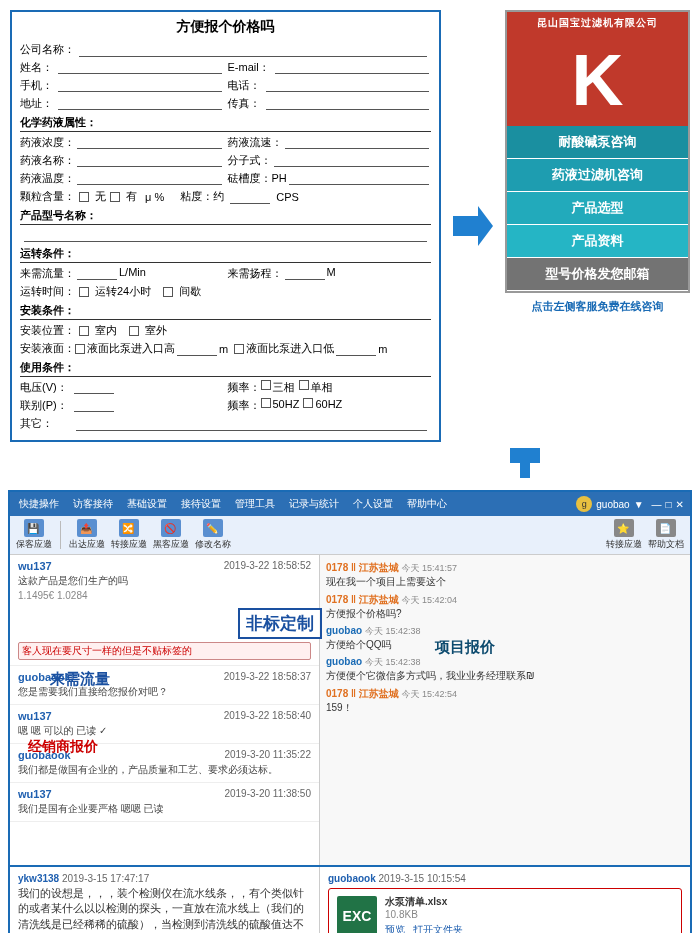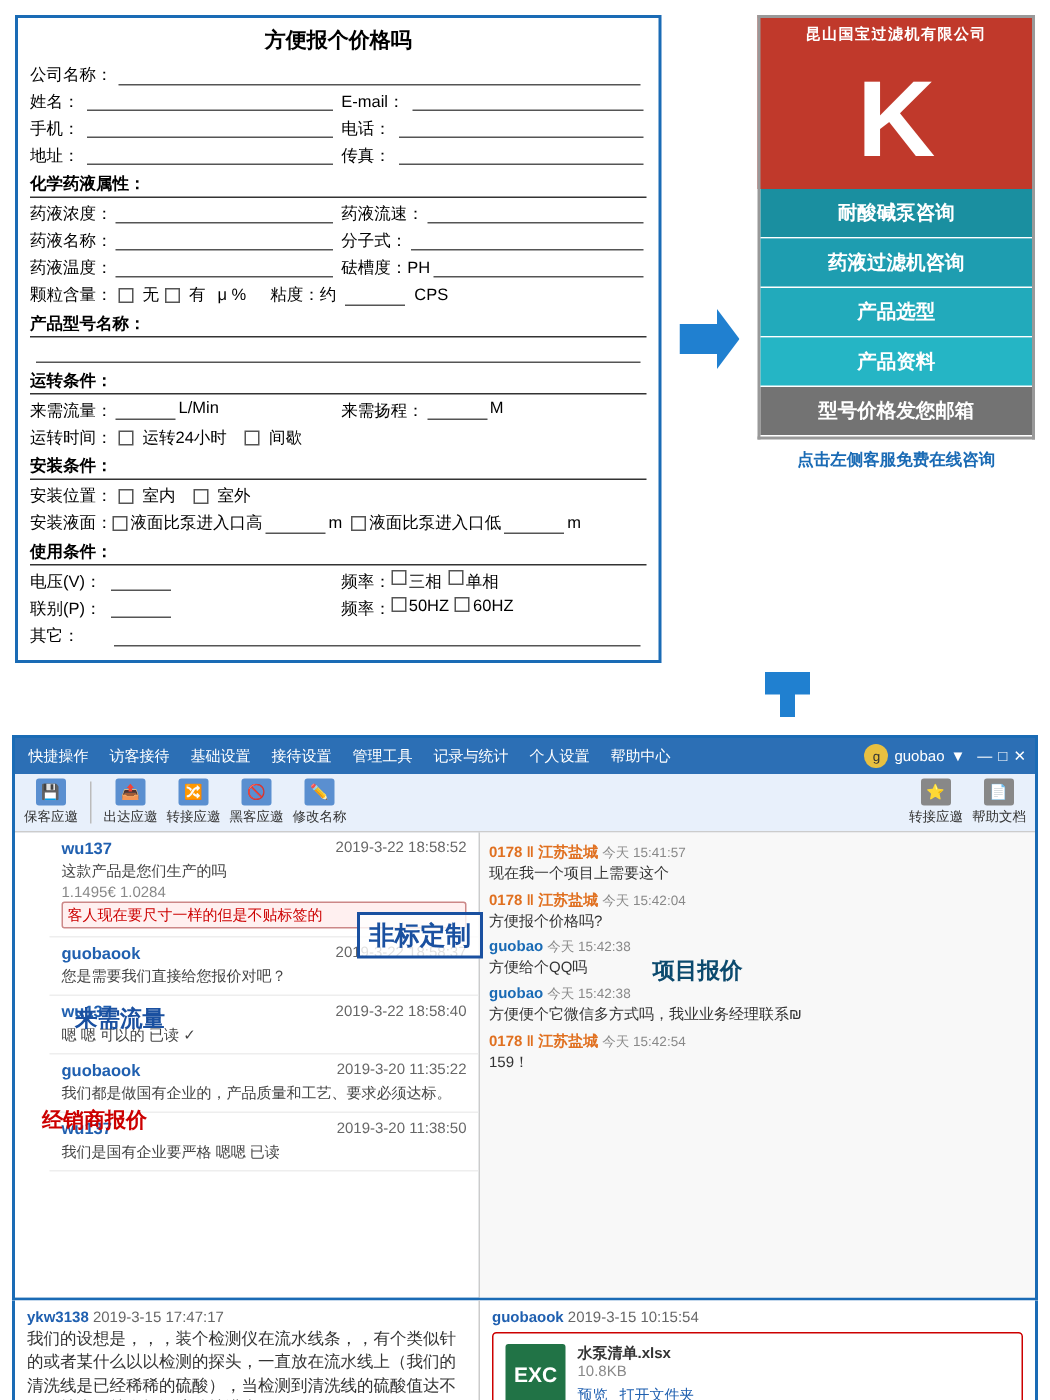--- a/index.html
+++ b/index.html
@@ -266,21 +266,20 @@
       width: 310px;
       border-right: 1px solid #ccc;
       display: flex;
       flex-direction: column;
       overflow: hidden;
     }
     .chat-list {
       overflow-y: auto;
       flex: 1;
       background: #fff;
-      padding-left: 23px;
     }
     .chat-item {
       padding: 5px 8px;
       border-bottom: 1px solid #eee;
       cursor: pointer;
     }
     .chat-item-header {
       display: flex;
       justify-content: space-between;
       font-size: 10px;
@@ -289,20 +288,21 @@
     }
     .chat-item-name { color: #2060b0; font-weight: bold; font-size: 11px; }
     .chat-item-preview { font-size: 10px; color: #444; }
     .red-highlight {
       color: #cc0000;
       font-size: 10px;
       background: #fff0f0;
       border: 1px solid #cc8888;
       border-radius: 2px;
       padding: 1px 3px;
+      margin-top: 41px;
     }
 
     .chat-right {
       flex: 1;
       background: #f8f8f8;
       display: flex;
       flex-direction: column;
       overflow: hidden;
     }
     .chat-right-msg {

